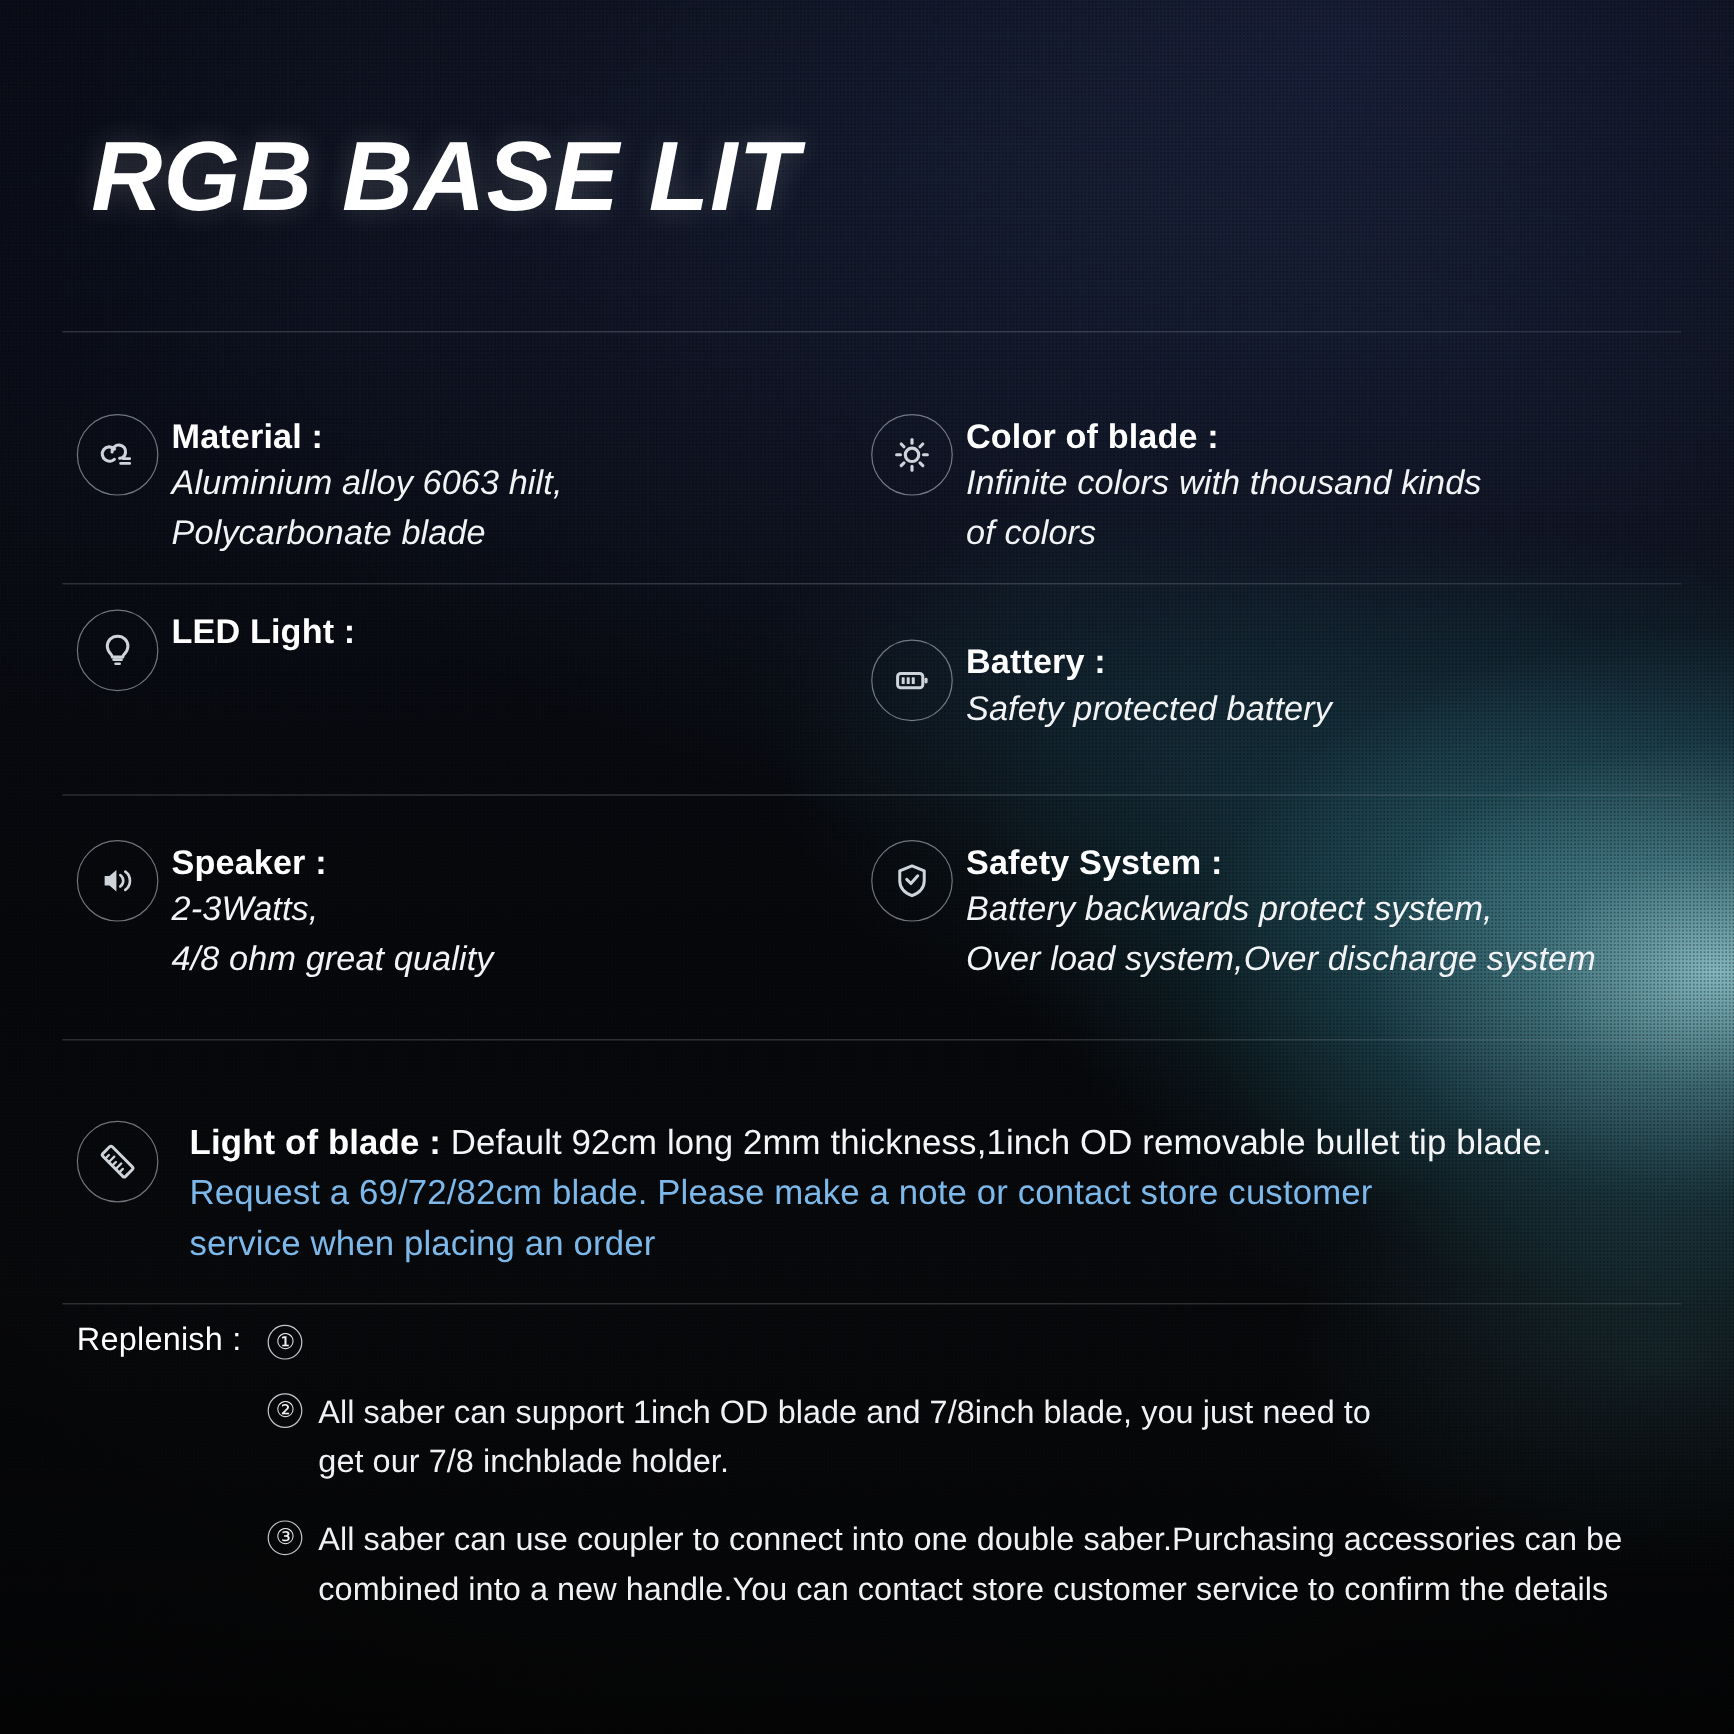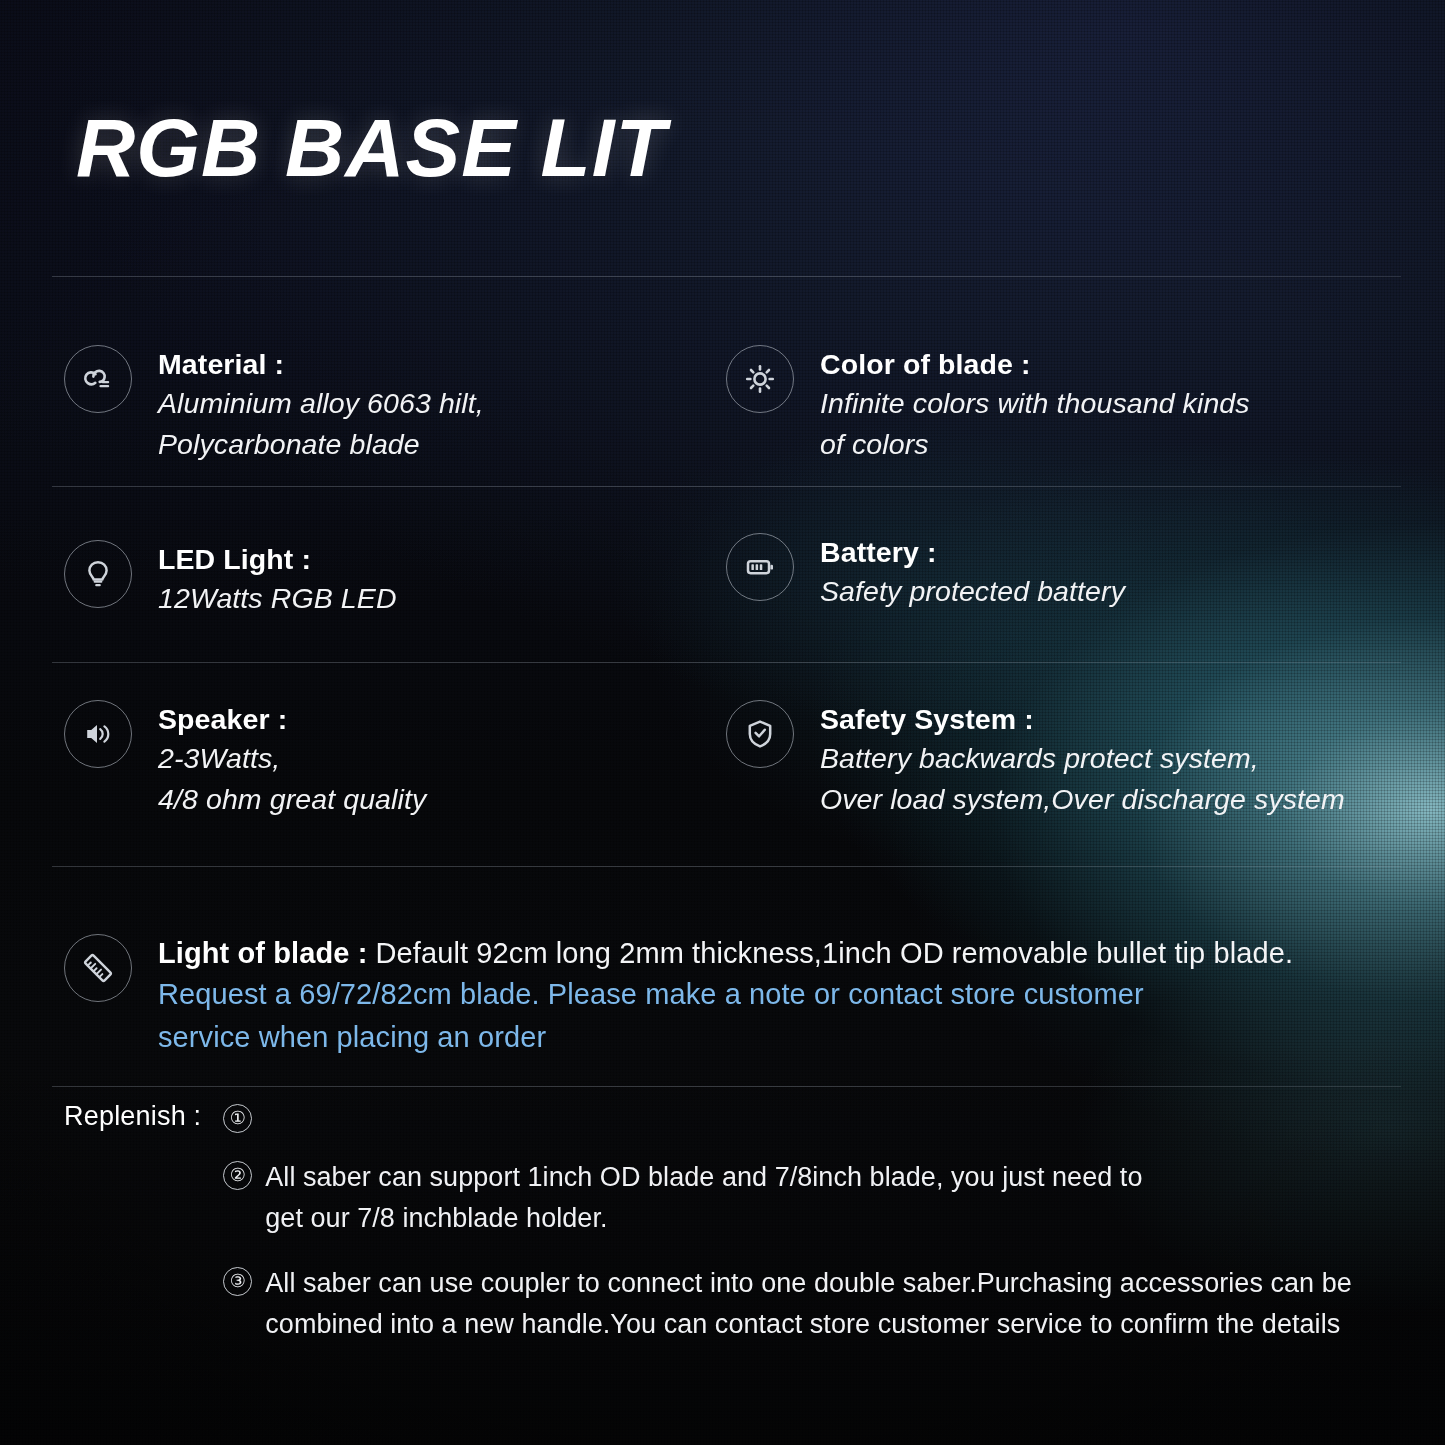--- a/index.html
+++ b/index.html
@@ -82,21 +82,21 @@
 
   .icon-circle {
     flex:0 0 auto;
     width:68px; height:68px;
     border:1.6px solid rgba(176,182,192,.62);
     border-radius:50%;
     display:flex; align-items:center; justify-content:center;
   }
   .icon-circle svg { display:block; }
 
-  .spec-body { margin-left:26px; padding-top:1px; }
+  .spec-body { margin-left:11px; padding-top:1px; }
 
   .spec-label {
     font-size:28.5px;
     font-weight:700;
     color:#ffffff;
     line-height:1.30;
     letter-spacing:.1px;
     white-space:nowrap;
   }
   .spec-value {
@@ -200,31 +200,30 @@
           </g>
         </svg>
       </div>
       <div class="spec-body">
         <div class="spec-label">Color of blade :</div>
         <div class="spec-value">Infinite colors with thousand kinds
 of colors</div>
       </div>
     </div>
 
-    <div class="spec" style="left:64px; top:540px;">
+    <div class="spec" style="left:64px; top:508px;">
       <div class="icon-circle">
         <svg width="34" height="34" viewBox="0 0 34 34" fill="none">
           <path d="M17 5.2c-5.0 0-8.6 3.7-8.6 8.3 0 3.2 1.8 5.2 3.0 6.6 0.8 0.9 1.2 1.6 1.2 2.5h8.8c0-0.9 0.4-1.6 1.2-2.5 1.2-1.4 3.0-3.4 3.0-6.6 0-4.6-3.6-8.3-8.6-8.3z" stroke="#cfd4db" stroke-width="2.5" stroke-linejoin="round"></path>
           <rect x="12.6" y="23.6" width="8.8" height="2.2" rx="1.1" fill="#cfd4db"></rect>
           <rect x="14.2" y="27.1" width="5.6" height="2.1" rx="1.05" fill="#cfd4db"></rect>
         </svg>
       </div>
       <div class="spec-body">
         <div class="spec-label">LED Light :</div>
-        <div class="spec-value">12Watts RGB LED</div>
       </div>
     </div>
 
     <div class="spec" style="left:726px; top:533px;">
       <div class="icon-circle">
         <svg width="34" height="34" viewBox="0 0 34 34" fill="none">
           <rect x="5.0" y="11.2" width="21.0" height="12.0" rx="2.6" stroke="#cfd4db" stroke-width="2.5"></rect>
           <rect x="27.4" y="14.8" width="2.6" height="4.8" rx="1.2" fill="#cfd4db"></rect>
           <rect x="8.4" y="14.3" width="2.5" height="5.8" rx="0.6" fill="#cfd4db"></rect>
           <rect x="12.6" y="14.3" width="2.5" height="5.8" rx="0.6" fill="#cfd4db"></rect>

